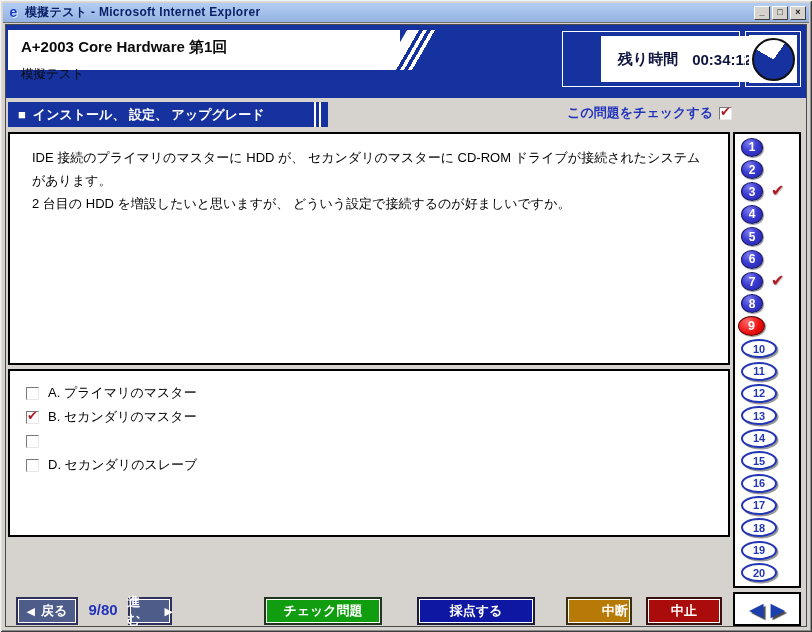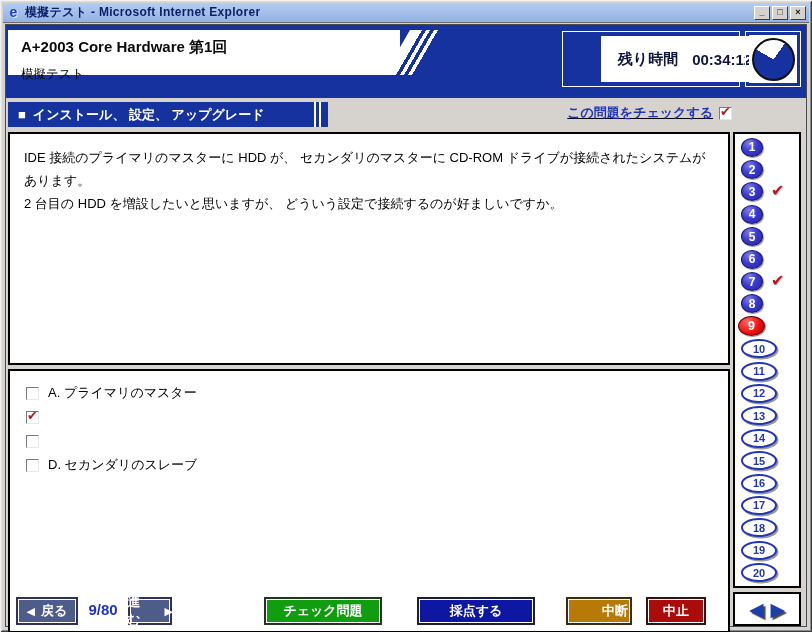--- a/index.html
+++ b/index.html
@@ -32,21 +32,21 @@
   }
 
   
   .app {
     position:absolute; left:5px; top:24px; width:802px; height:603px;
     background:var(--gray); border:1px solid #4a4a4a;
   }
 
   
   .hdr { position:absolute; left:0; top:0; width:800px; height:73px; background:var(--blue); }
-  .title-box { position:absolute; left:2px; top:5px; width:392px; height:45px; background:#fff; }
+  .title-box { position:absolute; left:2px; top:5px; width:392px; height:40px; background:#fff; }
   .title-box .slant {
     position:absolute; right:-26px; top:0; width:42px; height:100%;
     transform:skewX(-30deg); transform-origin:bottom left;
     background:linear-gradient(90deg,#fff 0 12px, var(--blue) 12px 16px, #fff 16px 20px, var(--blue) 20px 24px, #fff 24px 28px, rgba(0,0,0,0) 28px);
   }
   .course-title { position:absolute; left:13px; top:8px; font-size:15px; font-weight:bold; color:#0b0b0b; }
   .course-sub { position:absolute; left:13px; top:36px; font-size:12.5px; color:#0b0b0b; }
 
   .timer-wrap {
     position:absolute; left:556px; top:6px; width:178px; height:56px;
@@ -69,41 +69,41 @@
     position:absolute; left:2px; top:77px; width:320px; height:25px;
     background:var(--blue); color:#fff; font-weight:bold; font-size:13px;
     display:flex; align-items:center; padding-left:10px; gap:7px;
   }
   .section-bar::after {
     content:''; position:absolute; right:5px; top:0; height:100%; width:9px;
     background:repeating-linear-gradient(90deg,#fff 0 2px, var(--blue) 2px 5px);
   }
   .check-this {
     position:absolute; left:420px; top:79px; width:306px; height:18px;
-    display:flex; align-items:center; justify-content:flex-end; gap:6px;text-decoration:underline;
+    display:flex; align-items:center; justify-content:flex-end; gap:6px;
   }
   .check-this .lbl { color:var(--link-blue); font-weight:bold; font-size:13px; }
 
   .cb {
     width:13px; height:13px; background:#fff; position:relative; flex:none;
     border:1px solid; border-color:#7a7a7a #e8e8e8 #e8e8e8 #7a7a7a;
   }
   .cb .tick {
     position:absolute; left:0; top:-4px; font-size:13px; font-weight:bold; color:var(--check-red);
   }
 
   
   .qbox {
     position:absolute; left:2px; top:107px; width:722px; height:233px;
-    background:#fff; border:2px solid #000; padding:12px 14px; overflow:hidden;
+    background:#fff; border:2px solid #000; padding:12px 22px; overflow:hidden;
   }
   .qbox p { margin:0; font-size:13px; line-height:23px; color:#000; }
 
   .abox {
-    position:absolute; left:2px; top:344px; width:722px; height:264px;
+    position:absolute; left:2px; top:344px; width:722px; height:168px;
     background:#fff; border:2px solid #000; padding:10px 7px 0 16px; overflow:hidden;
   }
   .opt { height:24px; display:flex; align-items:center; gap:9px; cursor:default; }
   .opt-label { font-size:13px; color:#000; }
 
   
   .nav-box {
     position:absolute; left:727px; top:107px; width:68px; height:456px;
     background:#fff; border:2px solid #000;
     display:flex; flex-direction:column; justify-content:space-around; padding:2px 0;
@@ -148,21 +148,21 @@
     box-shadow: inset 0 0 0 1px #ffffff;
     color:#fff; font-size:13px; font-weight:bold;
     display:flex; align-items:center; justify-content:center; gap:6px; padding:0;
   }
   .btn .arr { font-size:11px; }
   .btn-back    { left:10px;  width:62px;  background:var(--nav-blue); border-color:#30305c; }
   .btn-forward { left:122px; width:44px;  background:var(--nav-blue); border-color:#30305c;gap:24px; }
   .btn-check   { left:258px; width:118px; background:var(--green);  border-color:#22361f; }
   .btn-grade   { left:411px; width:118px; background:var(--navy);   border-color:#1b1b3a; }
   .btn-pause   { left:560px; width:66px;  background:var(--orange); border-color:#3d2c10;padding-left:32px; }
-  .btn-stop    { left:640px; width:60px;  background:var(--red);    border-color:#3a1010; }
+  .btn-stop    { left:640px; width:76px;  background:var(--red);    border-color:#3a1010; }
   .pos-ind {
     position:absolute; left:74px; top:576px; width:46px; text-align:center;
     font-size:15px; font-weight:bold; color:var(--link-blue);
   }
 </style>
 </head>
 <body>
 
 <div class="window">
 
@@ -218,20 +218,21 @@
     <span class="cb">
       <span class="tick"></span>
     </span>
     <span class="opt-label">A. プライマリのマスター</span>
   </div>
 
   <div class="opt">
     <span class="cb">
       <span class="tick">✔</span>
     </span>
+    <span class="opt-label">B. セカンダリのマスター</span>
   </div>
 
   <div class="opt">
     <span class="cb">
       <span class="tick"></span>
     </span>
   </div>
 
   <div class="opt">
     <span class="cb">

